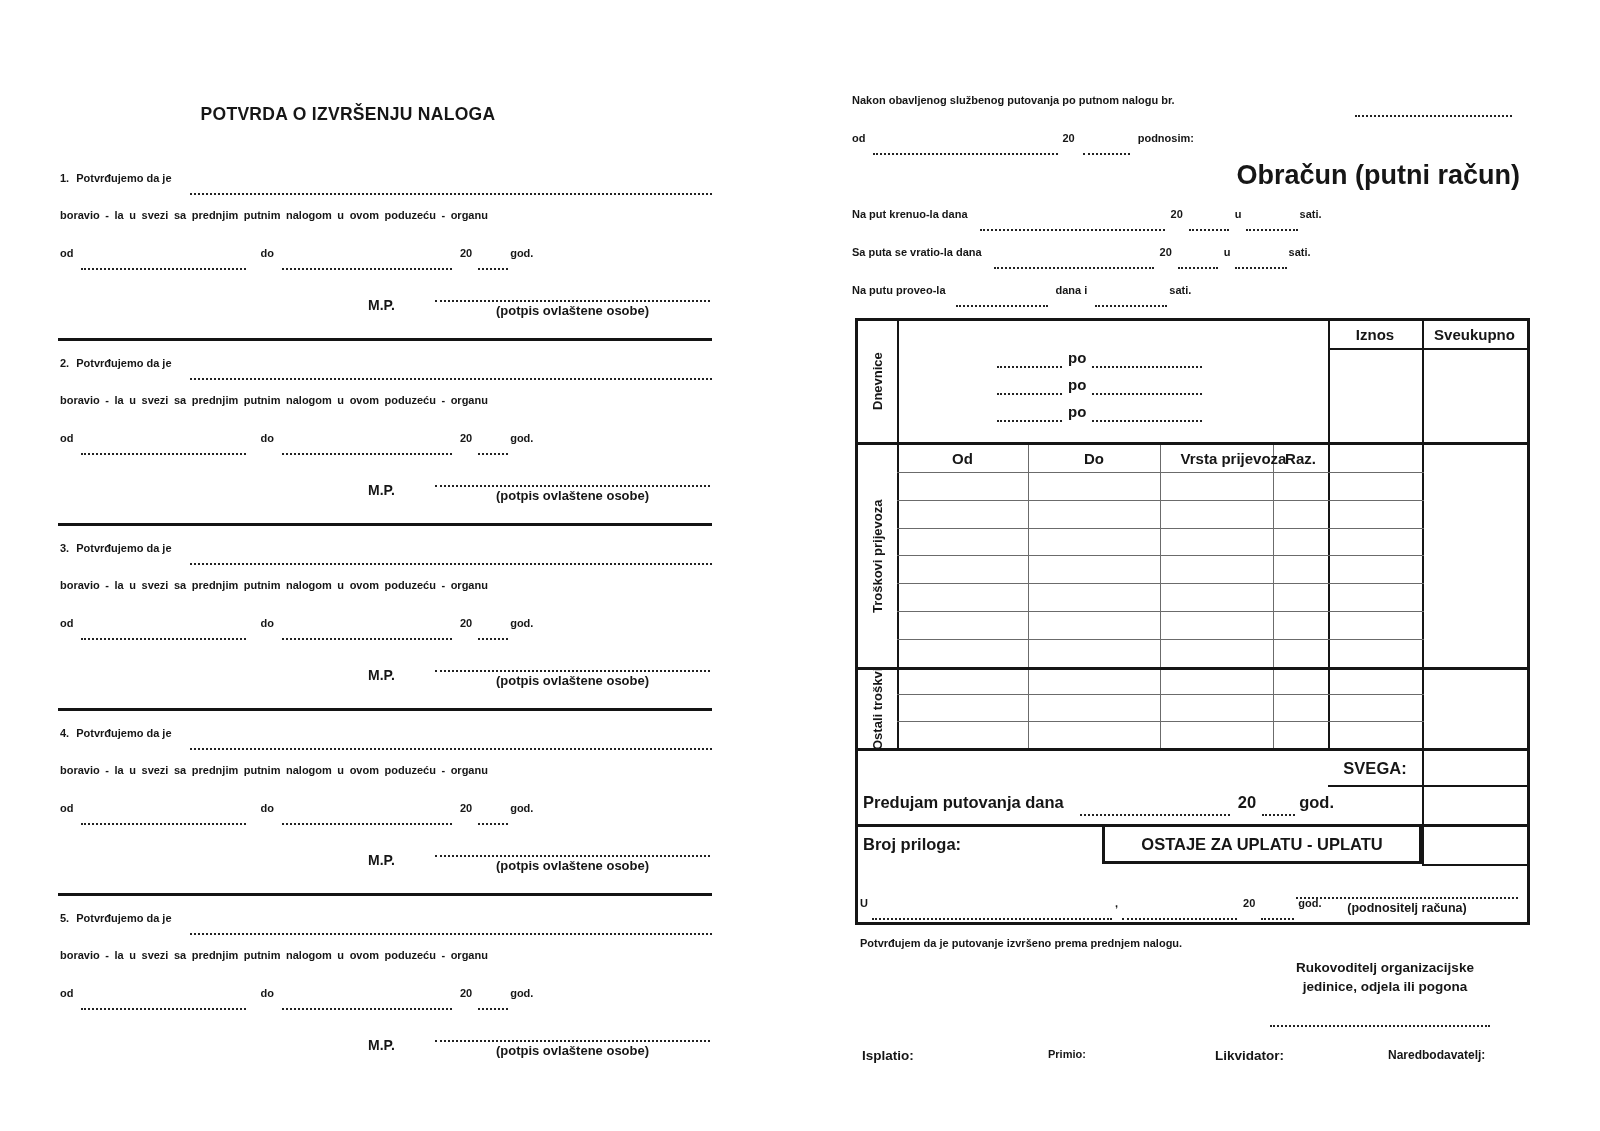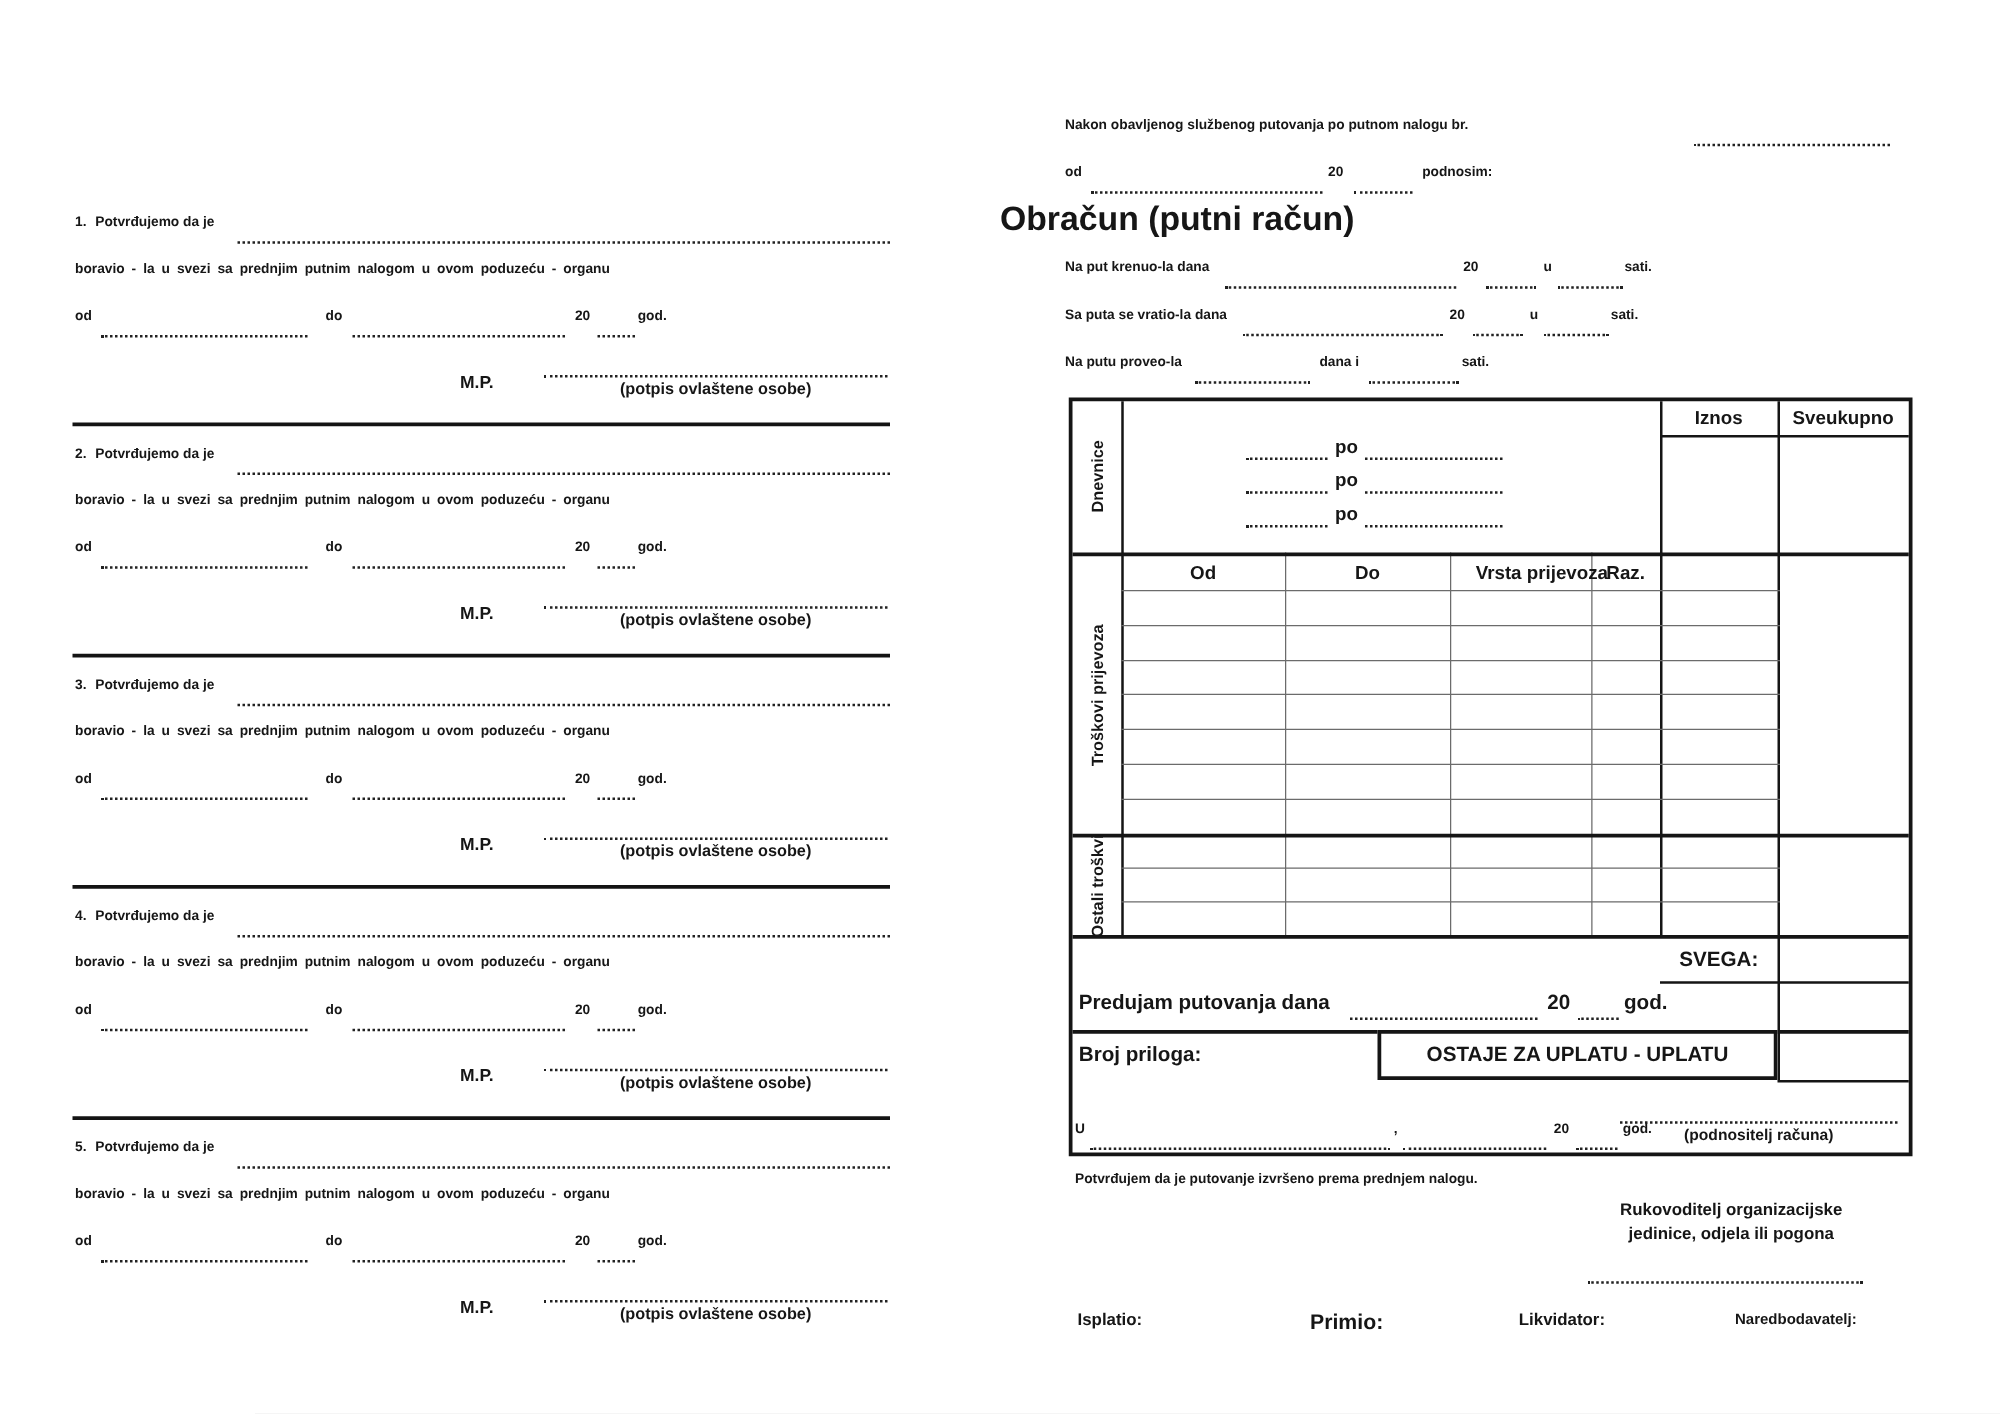--- a/index.html
+++ b/index.html
@@ -29,20 +29,21 @@
               box-sizing:border-box;background:#fff;display:flex;align-items:center;justify-content:center;
               font-weight:700;font-size:16.5px;z-index:5;}
 </style>
 </head>
 <body>
 
 <div id="sheet">
 
   <div class="abs" style="left:0;top:0;width:800px;height:1131px;">
 
+    <div class="abs t17" style="left:0;top:104px;width:696px;text-align:center;letter-spacing:.3px;font-size:17.5px;">POTVRDA O IZVRŠENJU NALOGA</div>
 
     <div class="section" style="top:172px;">
       <div class="row" style="left:0;top:0;width:652px;">
         <span class="t17">1.</span>
         <span class="t17" style="margin-left:7px;">Potvrđujemo da je</span>
         <span class="dot" style="margin-left:18px;flex:1;"></span>
       </div>
       <div class="row t17" style="left:0;top:37px;word-spacing:2.5px;">boravio - la  u  svezi  sa  prednjim  putnim nalogom u ovom poduzeću  -  organu</div>
       <div class="row" style="left:0;top:75px;width:560px;">
         <span class="t17">od</span>
@@ -165,21 +166,21 @@
     </div>
 
     <div class="row" style="left:52px;top:132px;">
       <span class="t17">od</span>
       <span class="dot" style="margin-left:8px;width:185px;"></span>
       <span class="t17" style="margin-left:4px;">20</span>
       <span class="dot" style="margin-left:8px;width:47px;"></span>
       <span class="t17" style="margin-left:8px;">podnosim:</span>
     </div>
 
-    <div class="abs b" style="left:0;top:160px;width:720px;text-align:left;font-size:27px;">Obračun (putni račun)</div>
+    <div class="abs b" style="left:0;top:160px;width:720px;text-align:right;font-size:27px;">Obračun (putni račun)</div>
 
     <div class="row" style="left:52px;top:208px;">
       <span class="t17">Na put krenuo-la dana</span>
       <span class="dot" style="margin-left:12px;width:185px;"></span>
       <span class="t17" style="margin-left:6px;">20</span>
       <span class="dot" style="margin-left:6px;width:40px;"></span>
       <span class="t17" style="margin-left:6px;">u</span>
       <span class="dot" style="margin-left:4px;width:52px;"></span>
       <span class="t17" style="margin-left:2px;">sati.</span>
     </div>
@@ -288,18 +289,18 @@
   </div>
 
   <div class="abs" style="left:800px;top:0;width:800px;height:1131px;">
     <div class="abs" style="left:455px;top:958px;width:260px;text-align:center;">
       <div class="t13" style="font-size:13.5px;line-height:19px;">Rukovoditelj organizacijske</div>
       <div class="t13" style="font-size:13.5px;line-height:19px;">jedinice, odjela ili pogona</div>
     </div>
     <div class="abs t17" style="left:60px;top:937px;">Potvrđujem da je putovanje izvršeno prema prednjem nalogu.</div>
     <div class="sigdots" style="left:470px;top:1012px;width:220px;height:13px;"></div>
     <div class="abs t13" style="left:62px;top:1048px;font-size:13.5px;">Isplatio:</div>
-    <div class="abs t13" style="left:248px;top:1048px;font-size:17px;">Primio:</div>
+    <div class="abs t13" style="left:248px;top:1048px;font-size:11px;">Primio:</div>
     <div class="abs t13" style="left:415px;top:1048px;font-size:13.5px;">Likvidator:</div>
     <div class="abs t13" style="left:588px;top:1048px;font-size:12px;">Naredbodavatelj:</div>
   </div>
 
 </div>
 
 </body></html>

